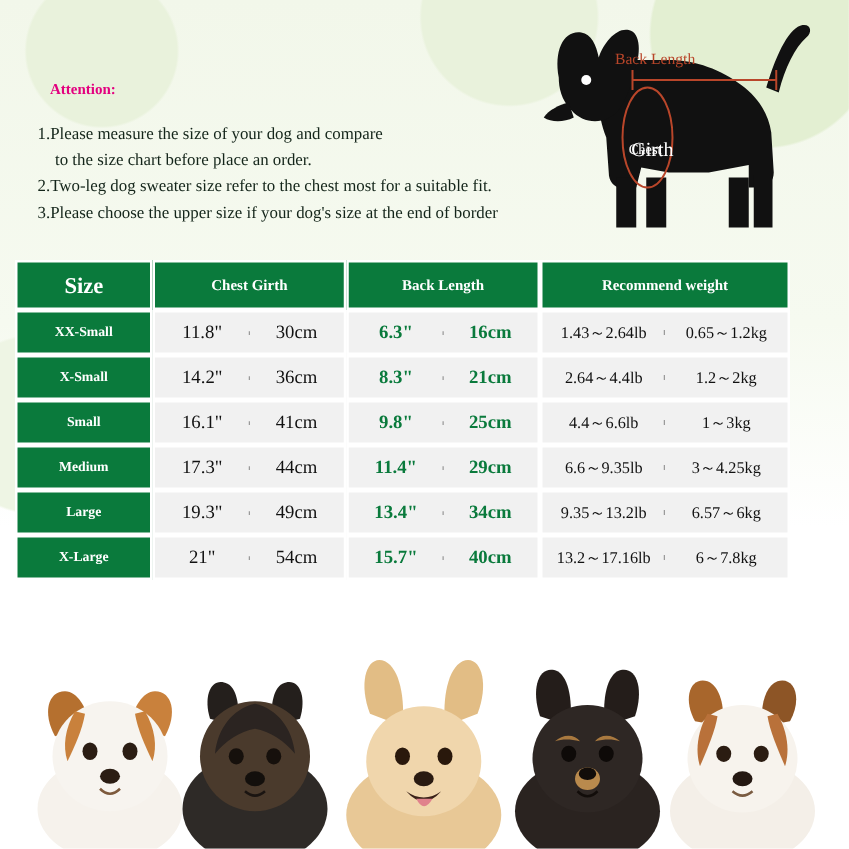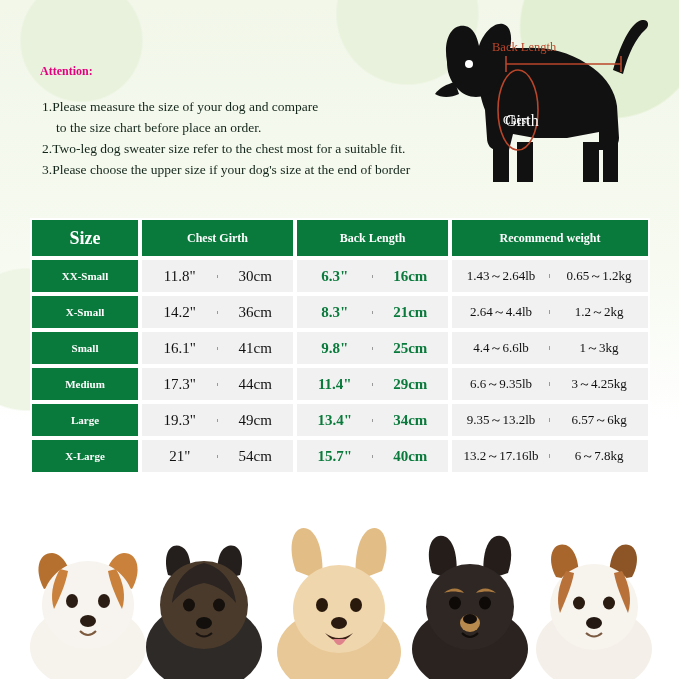--- a/index.html
+++ b/index.html
@@ -51,21 +51,20 @@
     left: 30px;
     top: 96px;
     width: 430px;
     color: #14251a;
     font-size: 13.5px;
     line-height: 21px;
     font-family: "Liberation Serif", serif;
   }
   .notes .note {
     white-space: nowrap;
-    margin-left: 12px;
   }
   .notes .note .indent {
     display: inline-block;
     width: 14px;
   }
 
   
   .diagram {
     position: absolute;
     right: 12px;
@@ -95,24 +94,23 @@
   .lbl-chest2 {
     left: 88px;
     top: 102px;
     color: #ffffff;
     font-size: 16px;
   }
 
   
   .table-wrap {
     position: absolute;
-    left: 30px;
+    left: 12px;
     top: 208px;
     width: 620px;
-    margin-top: 10px;
   }
   table.size-table {
     border-collapse: separate;
     border-spacing: 0;
     width: 620px;
     table-layout: fixed;
   }
   table.size-table td, table.size-table th {
     padding: 0;
     margin: 0;

